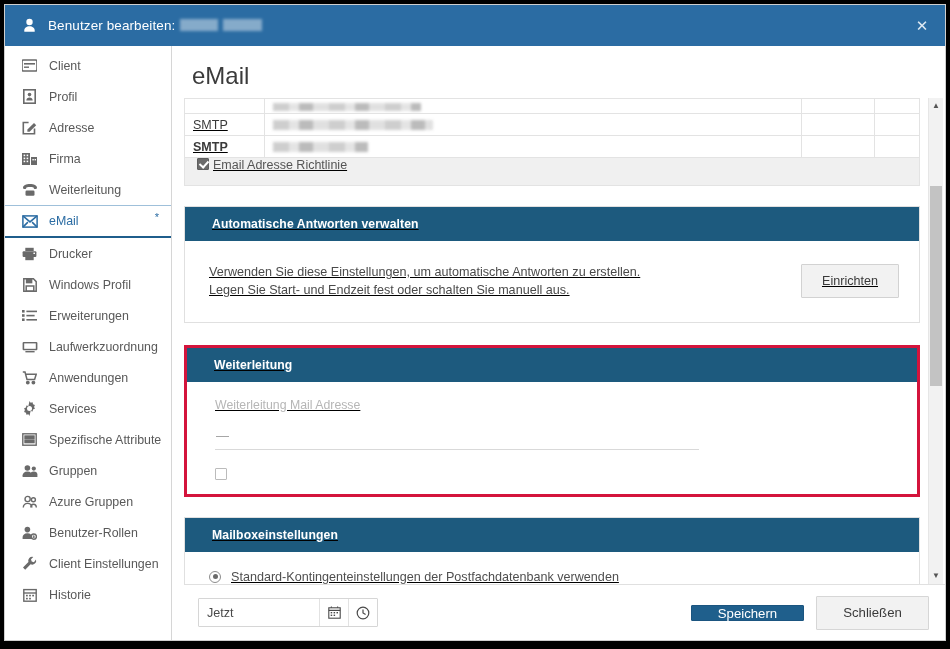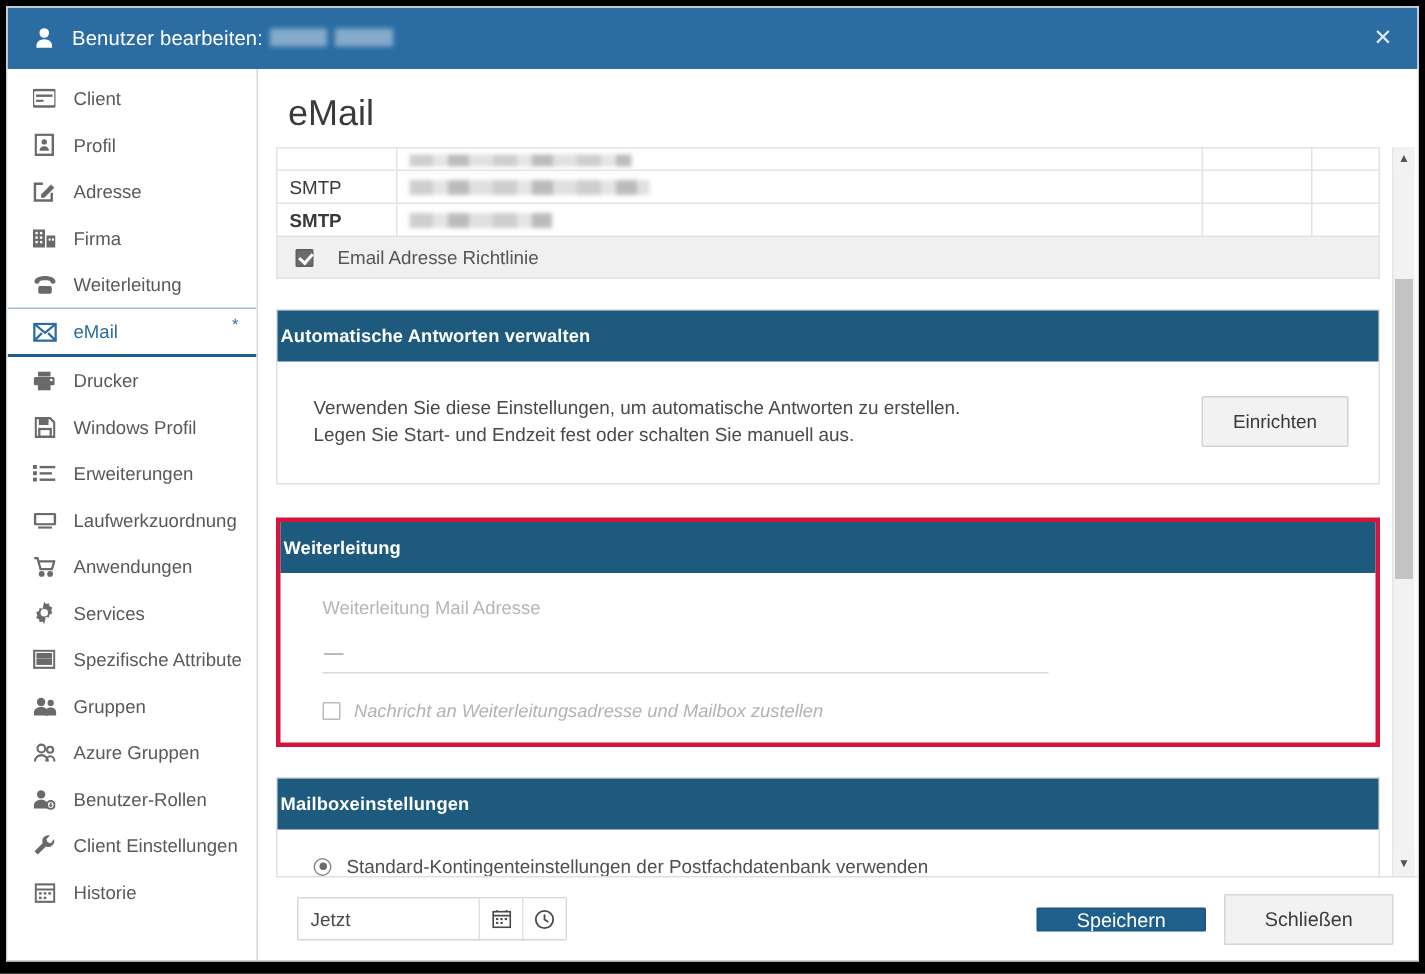--- a/index.html
+++ b/index.html
@@ -148,20 +148,21 @@
     min-height: 0;
     display: flex;
     position: relative;
     padding-right: 2px;
   }
   #scrollcontent {
     flex: 1;
     min-width: 0;
     overflow: hidden;
     padding-right: 8px;
+    text-decoration: underline;
   }
 
   
   .smtp-table {
     width: 100%;
     border-collapse: collapse;
     table-layout: fixed;
     font-size: 12.5px;
     color: #3a3a3a;
   }
@@ -190,25 +191,24 @@
     filter: blur(1.4px);
     opacity: .9;
     vertical-align: middle;
   }
   .policy-bar {
     background: #f0f0f0;
     border: 1px solid #e3e3e3;
     border-top: none;
     height: 28px;
     display: flex;
-    align-items: center;
     padding-left: 12px;
     font-size: 12.5px;
     color: #555555;
-    gap: 16px;
+    gap: 4px;
   }
   .cb {
     width: 12px; height: 12px;
     border: 1px solid #8d8d8d;
     background: #ffffff;
     display: inline-block;
     position: relative;
     flex: 0 0 12px;
     border-radius: 1px;
   }
@@ -234,21 +234,21 @@
     margin-top: 22px;
   }
   .panel-head {
     background: #1d5a7e;
     color: #ffffff;
     font-size: 12.2px;
     font-weight: bold;
     height: 34px;
     display: flex;
     align-items: center;
-    padding-left: 2px;
+    padding-left: 27px;
     letter-spacing: .1px;
   }
   .panel-body { padding: 18px 14px 18px 14px; }
 
   .auto-reply-row {
     display: flex;
     align-items: center;
     justify-content: space-between;
     gap: 32px;
     padding: 4px 6px 4px 10px;
@@ -701,21 +701,20 @@
             </div>
           </div>
 
           <div class="panel highlight">
             <div class="panel-head">Weiterleitung</div>
             <div class="fw-body">
               <div class="fw-label">Weiterleitung Mail Adresse</div>
               <input class="fw-input" type="text" value="—" style="">
               <div class="fw-check-row">
                 <span class="cb"></span>
-                <span class="fw-check-label">Nachricht an Weiterleitungsadresse und Mailbox zustellen</span>
               </div>
             </div>
           </div>
 
           <div class="panel">
             <div class="panel-head">Mailboxeinstellungen</div>
             <div class="mb-body">
               <div class="radio-row">
                 <span class="radio on"></span>
                 <span class="radio-label">Standard-Kontingenteinstellungen der Postfachdatenbank verwenden</span>

